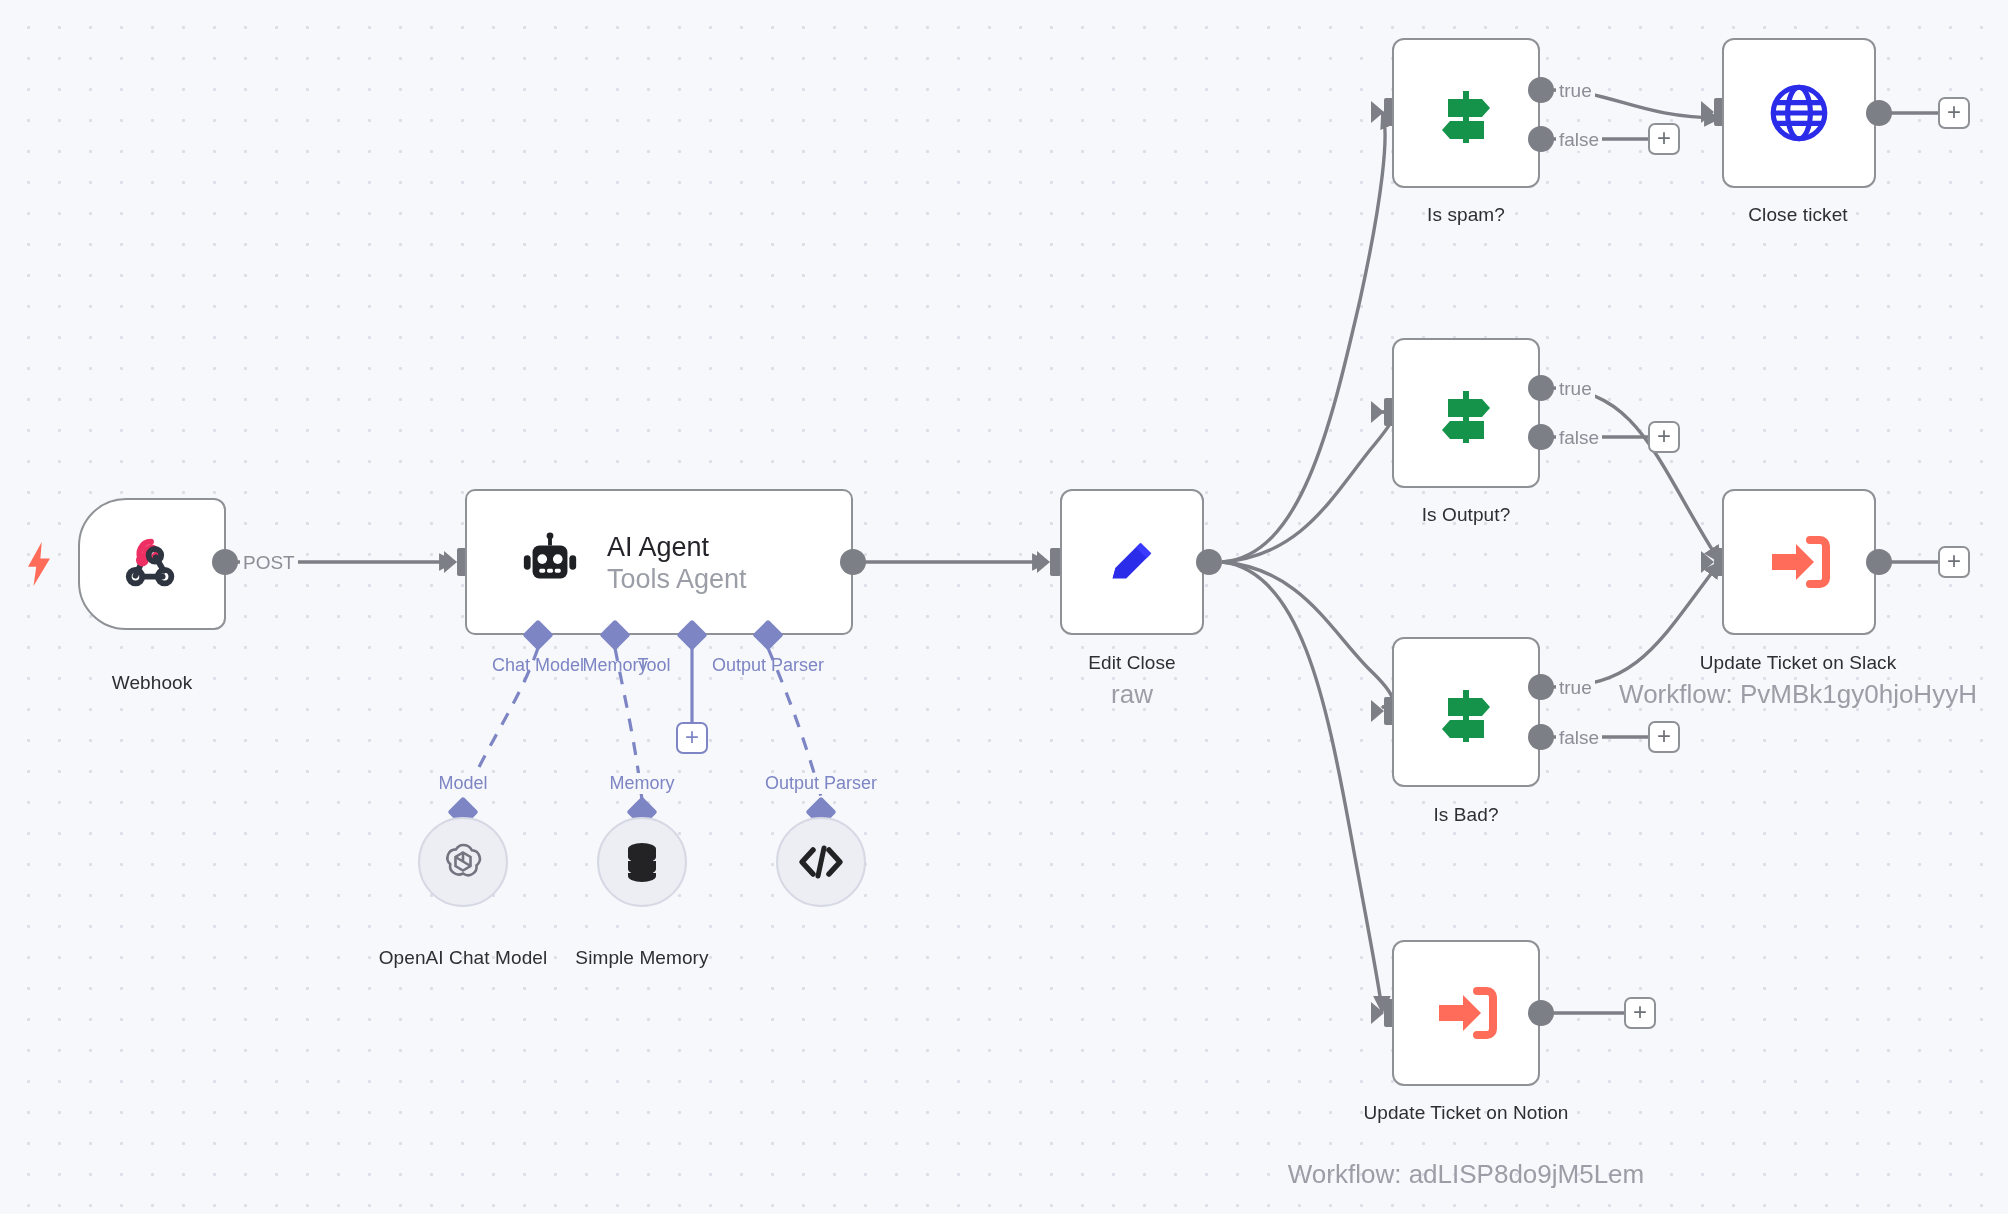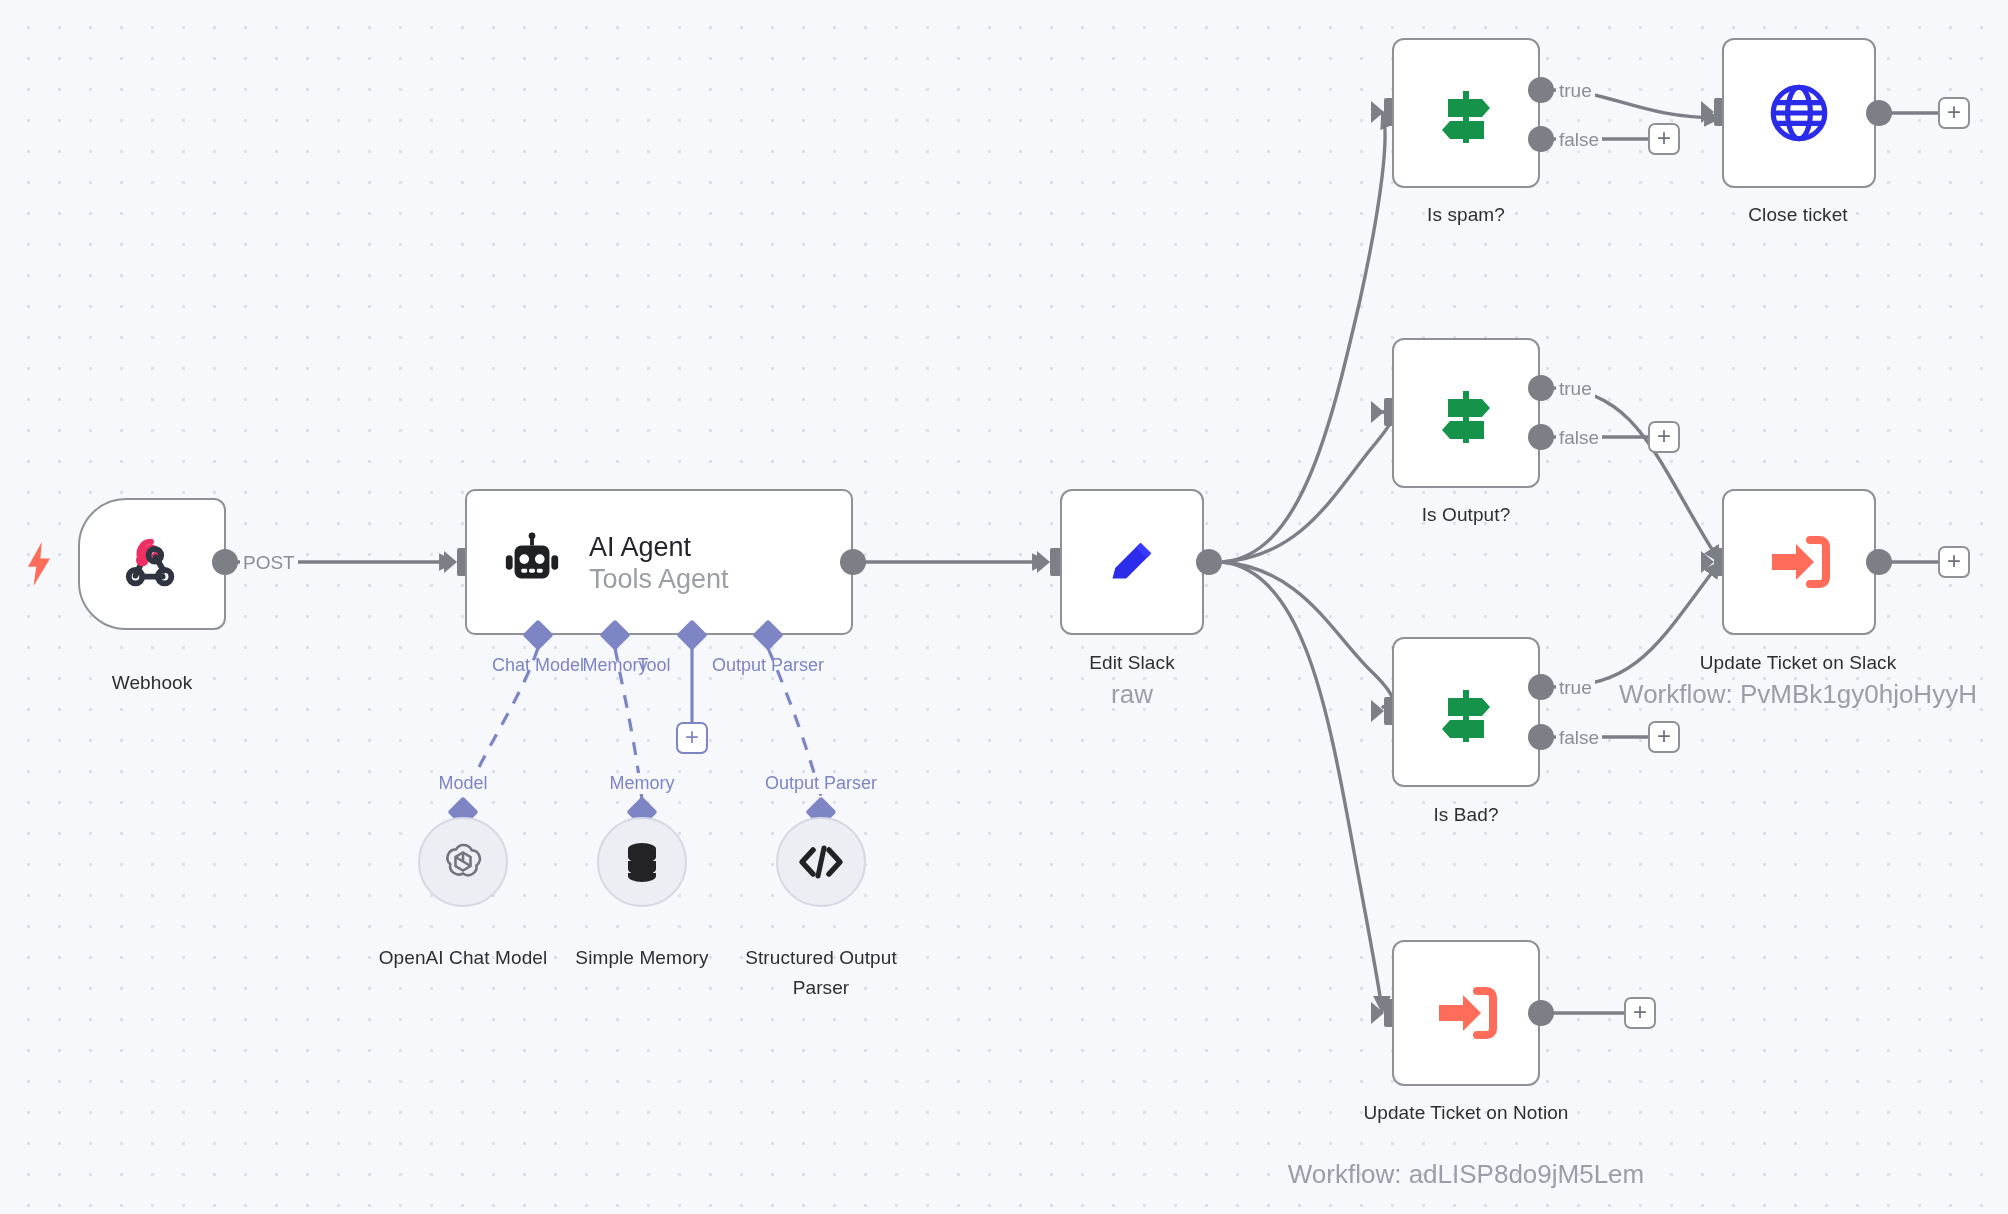--- a/index.html
+++ b/index.html
@@ -39,21 +39,21 @@
     display: flex;
     align-items: center;
     justify-content: center;
   }
   .node.trigger {
     border-radius: 48px 12px 12px 48px;
   }
   .node.wide {
     border-radius: 10px;
     justify-content: flex-start;
-    padding-left: 34px;
+    padding-left: 52px;
     gap: 26px;
   }
   .node-title {
     position: absolute;
     left: 50%;
     transform: translateX(-50%);
     white-space: nowrap;
     color: #2e2e33;
     font-size: 19px;
     line-height: 30px;
@@ -311,34 +311,33 @@
   <div class="diamond" style="left:810px; top:801px;"></div>
   <div class="subnode" style="left:776px; top:817px;">
     <span>
       <svg width="48" height="40" viewBox="0 0 48 40">
         <path d="M16 8 L5 20 L16 32" fill="none" stroke="#232326" stroke-width="5.5" stroke-linecap="round" stroke-linejoin="round"></path>
         <path d="M32 8 L43 20 L32 32" fill="none" stroke="#232326" stroke-width="5.5" stroke-linecap="round" stroke-linejoin="round"></path>
         <path d="M27 6 L21 34" stroke="#232326" stroke-width="5" stroke-linecap="round"></path>
       </svg>
     </span>
   </div>
-  <div class="node-title wrap" style="left:821px; top:943px;">Structured Output Parser</div>
 
   <div class="port-in" style="left:1050px; top:548px;"></div>
   <div class="node" style="left:1060px; top:489px; width:144px; height:146px;">
     <span>
       <svg width="62" height="62" viewBox="0 0 64 64">
         <path d="M12 49 L15 38 L40 13 L51 24 L26 49 Z" fill="#2b2bea"></path>
         <path d="M41 12 L52 23 L47 28 L36 17 Z" fill="#3a3aff"></path>
         <path d="M12 49 L15 38 L21 44 Z" fill="#2b2bea"></path>
       </svg>
     </span>
   </div>
   <div class="port-out" style="left:1196px; top:549px;"></div>
-  <div class="node-title" style="left:1132px; top:648px;">Edit Slack</div>
+  <div class="node-title" style="left:1132px; top:648px;">Edit Close</div>
   <div class="node-sub" style="left:1132px; top:682px;">raw</div>
 
   <div class="port-in" style="left:1384px; top:98px;"></div>
   <div class="node" style="left:1392px; top:38px; width:148px; height:150px;">
     <span>
       <svg width="72" height="72" viewBox="0 0 72 72">
         <rect x="33" y="14" width="6" height="52" fill="#16934a"></rect>
         <path d="M18 22 H52 L60 31 L52 40 H18 Z" fill="#16934a"></path>
         <path d="M54 44 H20 L12 53 L20 62 H54 Z" fill="#16934a"></path>
       </svg>

